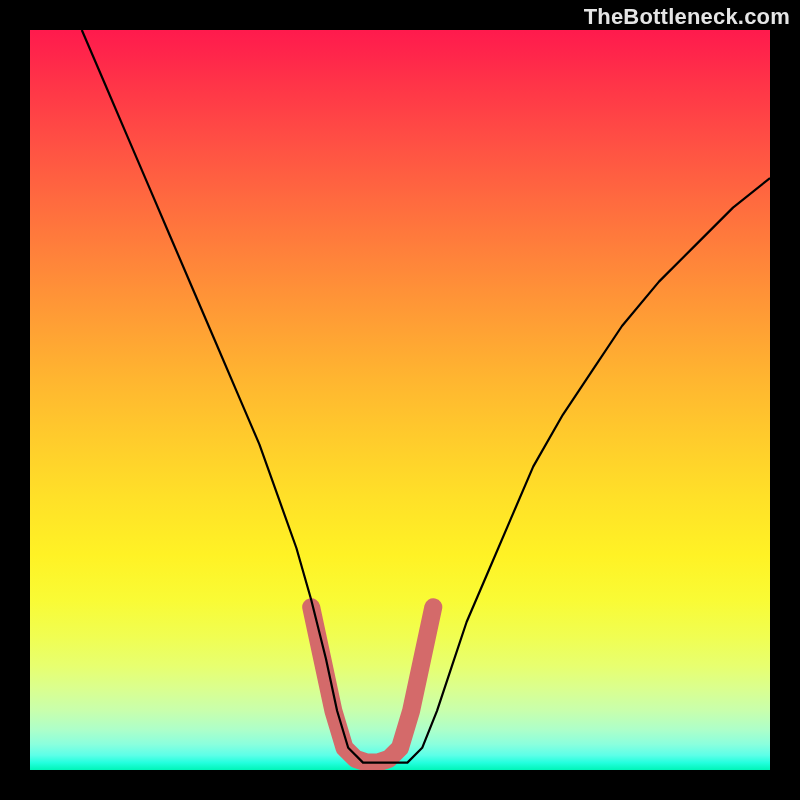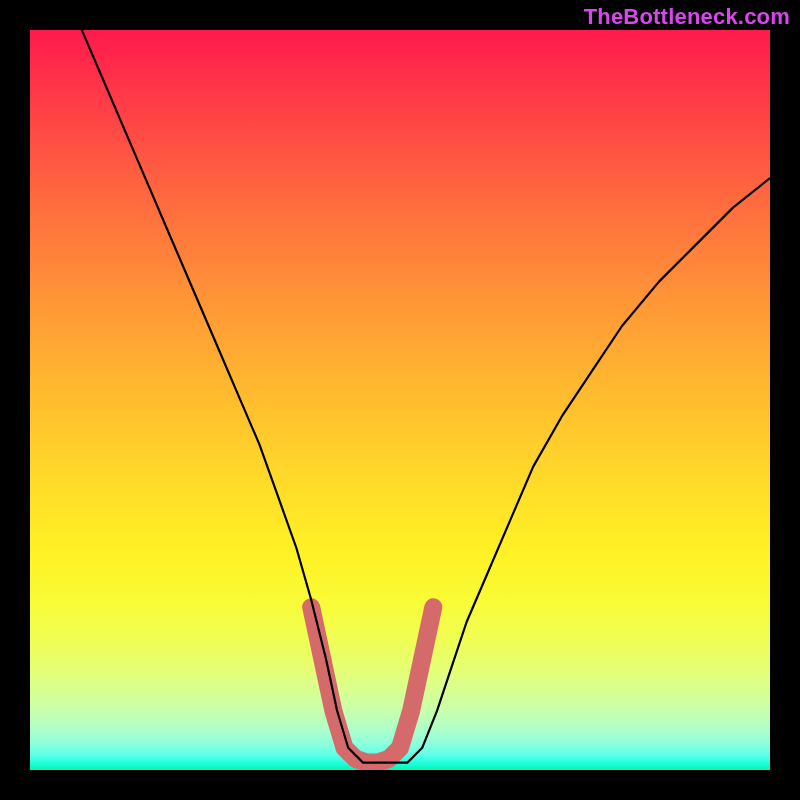--- a/index.html
+++ b/index.html
@@ -46,21 +46,21 @@
       #8bffdd 96.5%,
       #5dffe8 98%,
       #24ffde 99%,
       #00f5b8 100%
     );
   }
   .watermark {
     position: absolute;
     top: 4px;
     right: 10px;
-    color: #d946ef;
+    color: #e5e5e5;
     font-size: 22px;
     font-weight: 600;
     letter-spacing: 0.2px;
     user-select: none;
     z-index: 5;
   }
   svg.curve {
     position: absolute;
     left: 0;
     top: 0;

